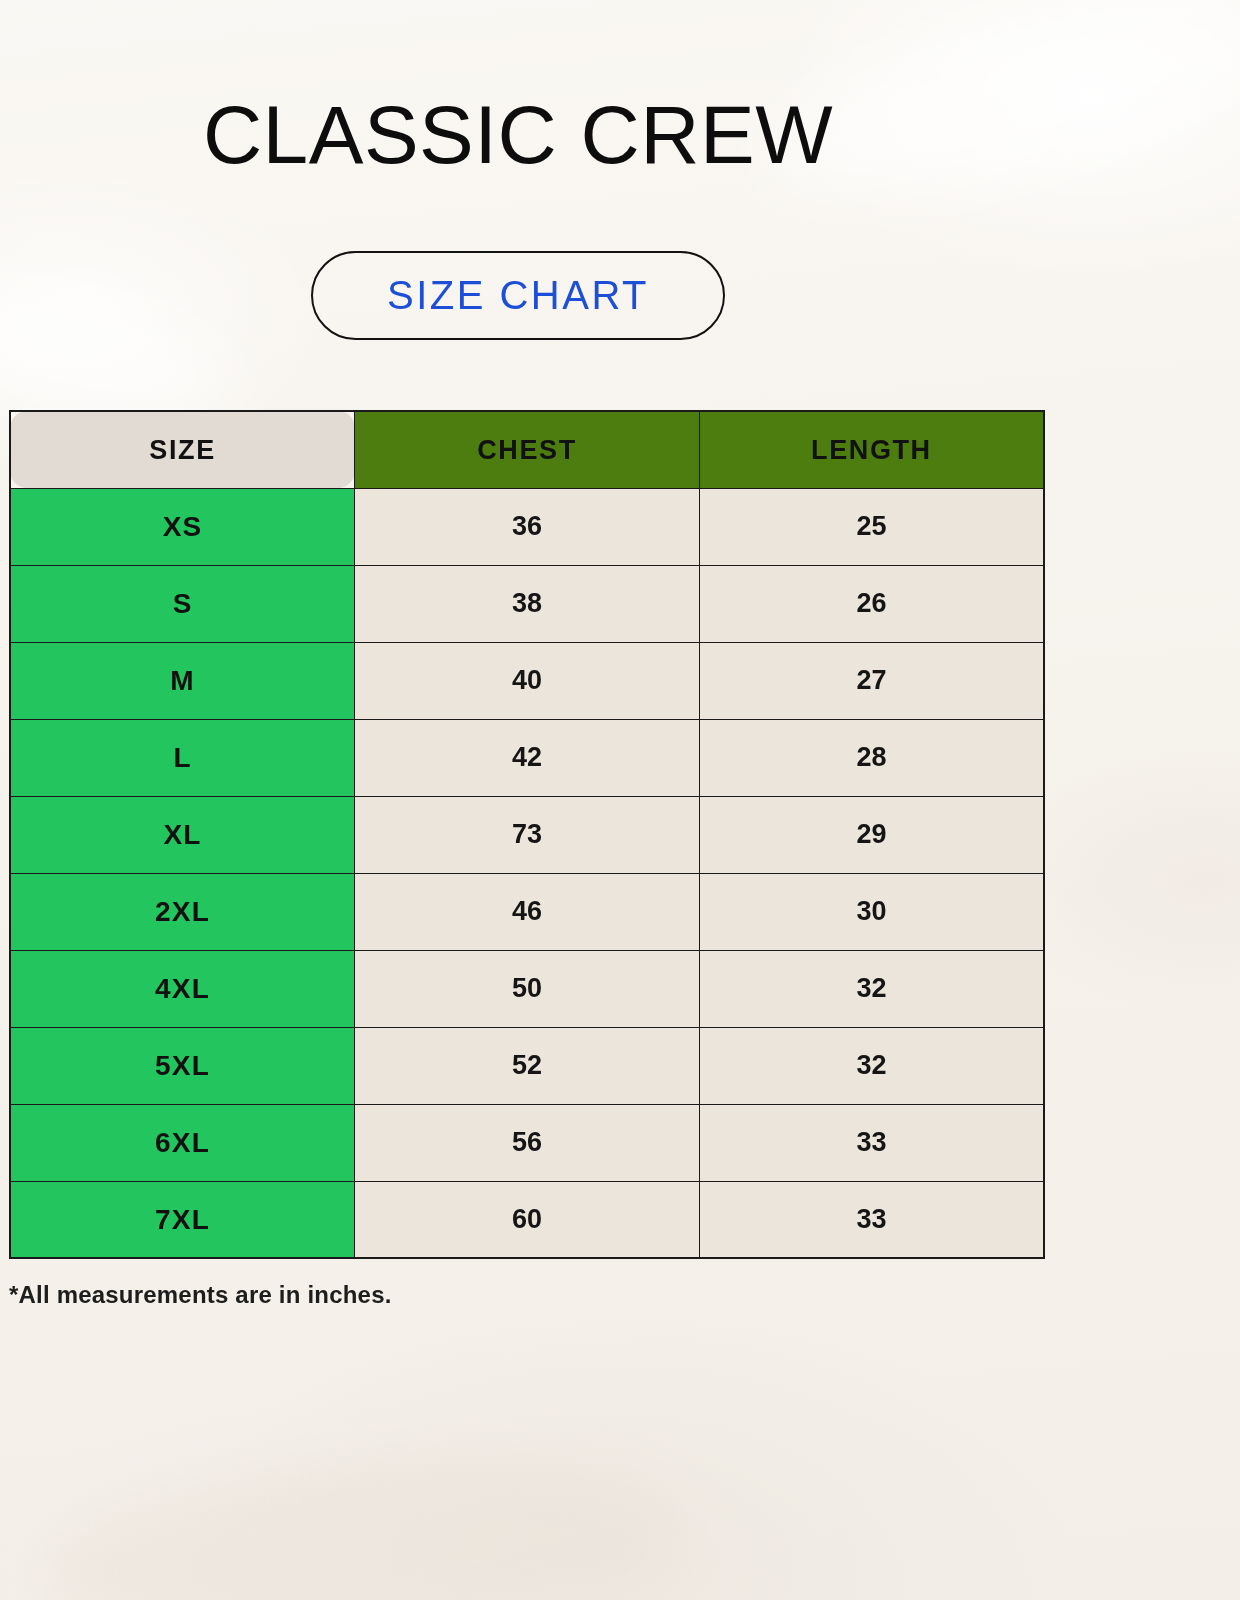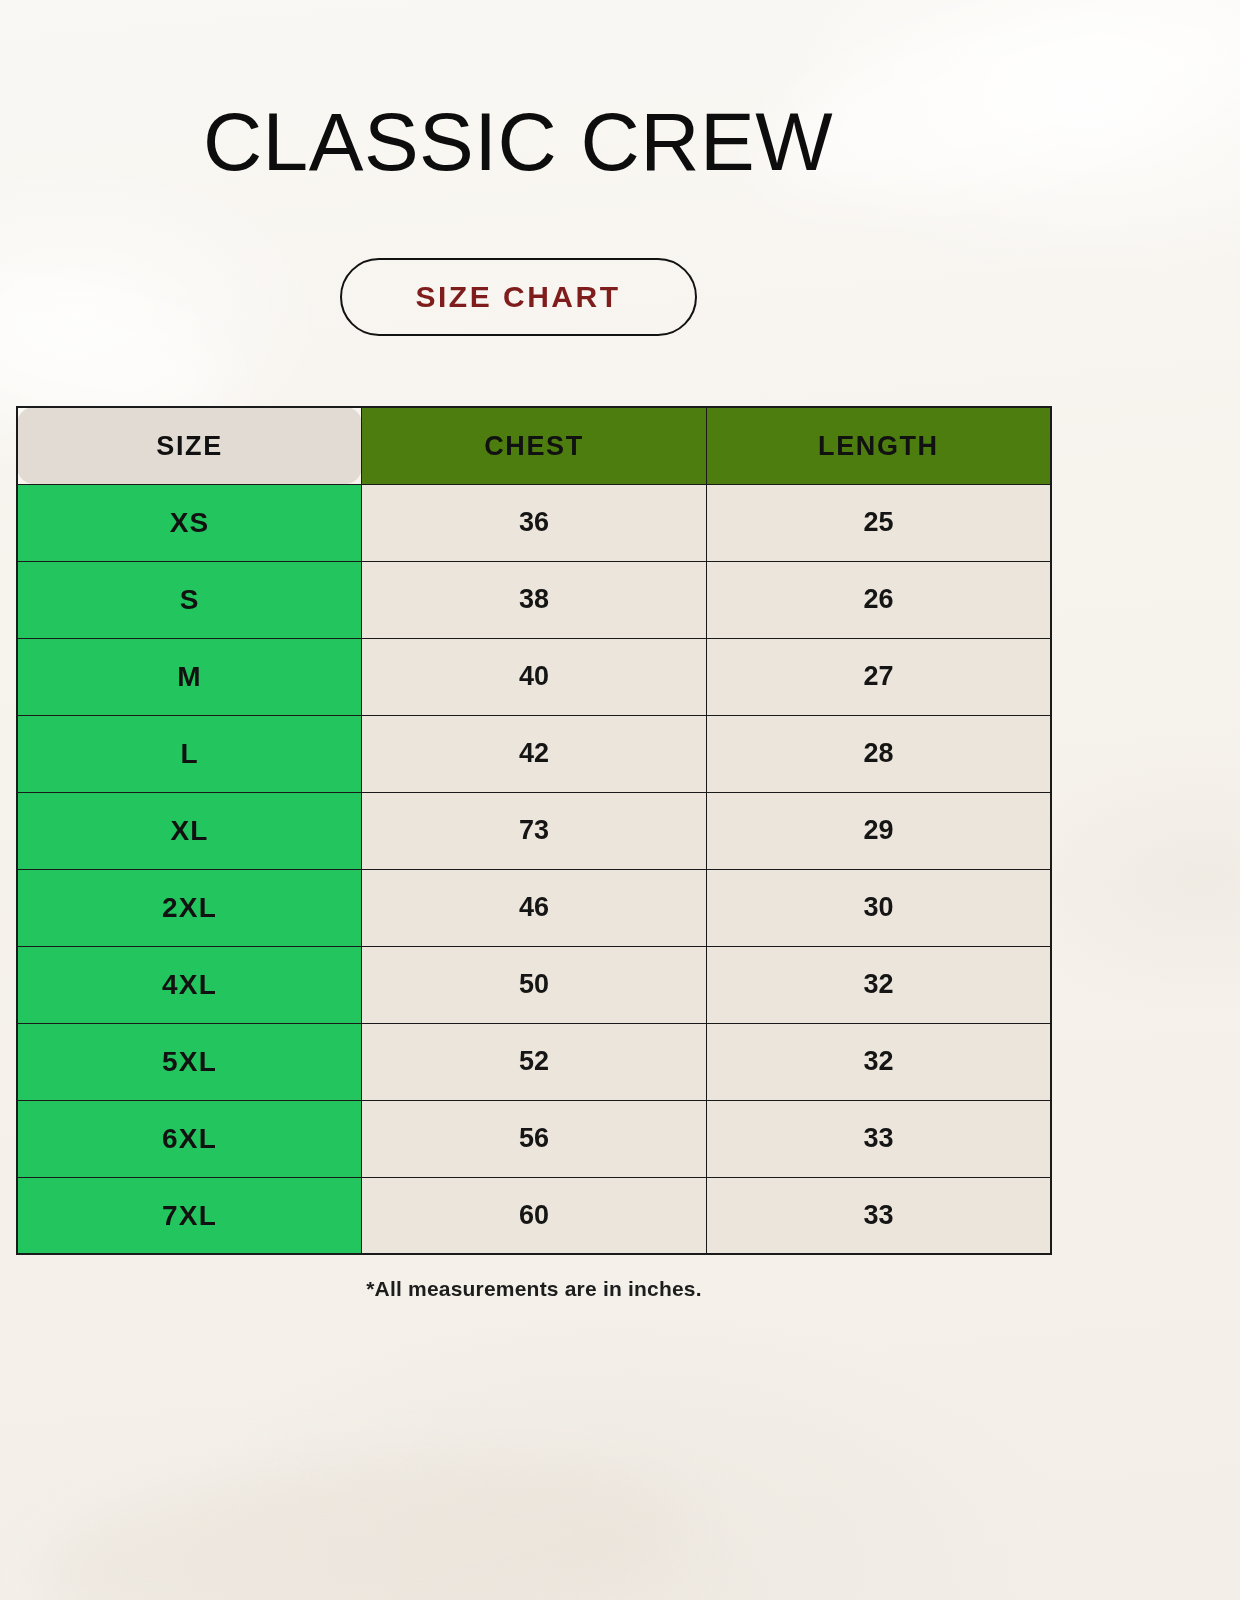--- a/index.html
+++ b/index.html
@@ -49,21 +49,21 @@
   .streak-3 {
     width: 640px; height: 180px;
     bottom: -40px; left: 40px;
     background: rgba(233,226,216,0.55);
     transform: rotate(-5deg);
   }
   .page {
     position: relative;
     width: 1036px;
     height: 1600px;
-    padding: 16px;
+    padding: 9px;
   }
   .title {
     margin: 0;
     padding-top: 86px;
     text-align: center;
     font-size: 82px;
     line-height: 0.98;
     font-weight: 400;
     letter-spacing: 0.5px;
     color: #0d0d0d;
@@ -71,24 +71,24 @@
   .title .line2 { display: block; }
   .pill-wrap {
     display: flex;
     justify-content: center;
     margin-top: 76px;
   }
   .pill {
     border: 2px solid #121212;
     border-radius: 60px;
     padding: 20px 74px;
-    font-size: 30px;
-    font-weight: 700;
+    font-size: 40px;
+    font-weight: 400;
     letter-spacing: 2.5px;
-    color: #7f1d1d;
+    color: #1d4ed8;
     background: transparent;
   }
   .table-wrap {
     margin: 70px auto 0 auto;
     width: 1036px;
   }
   table.size-table {
     width: 100%;
     border-collapse: collapse;
     border: 2px solid #1a1a1a;
@@ -116,22 +116,22 @@
   }
   td.col-val {
     background: #ece5db;
     font-size: 27px;
     font-weight: 700;
     color: #151515;
   }
   .footnote {
     width: 1036px;
     margin: 22px auto 0 auto;
-    text-align: center;
-    font-size: 21px;
+    text-align: left;
+    font-size: 24px;
     font-weight: 700;
     color: #1d1d1d;
     letter-spacing: 0.2px;
   }
 </style>
 </head>
 <body>
 
 <div class="bg-wash"></div>
 <div class="bg-streak streak-1"></div>

